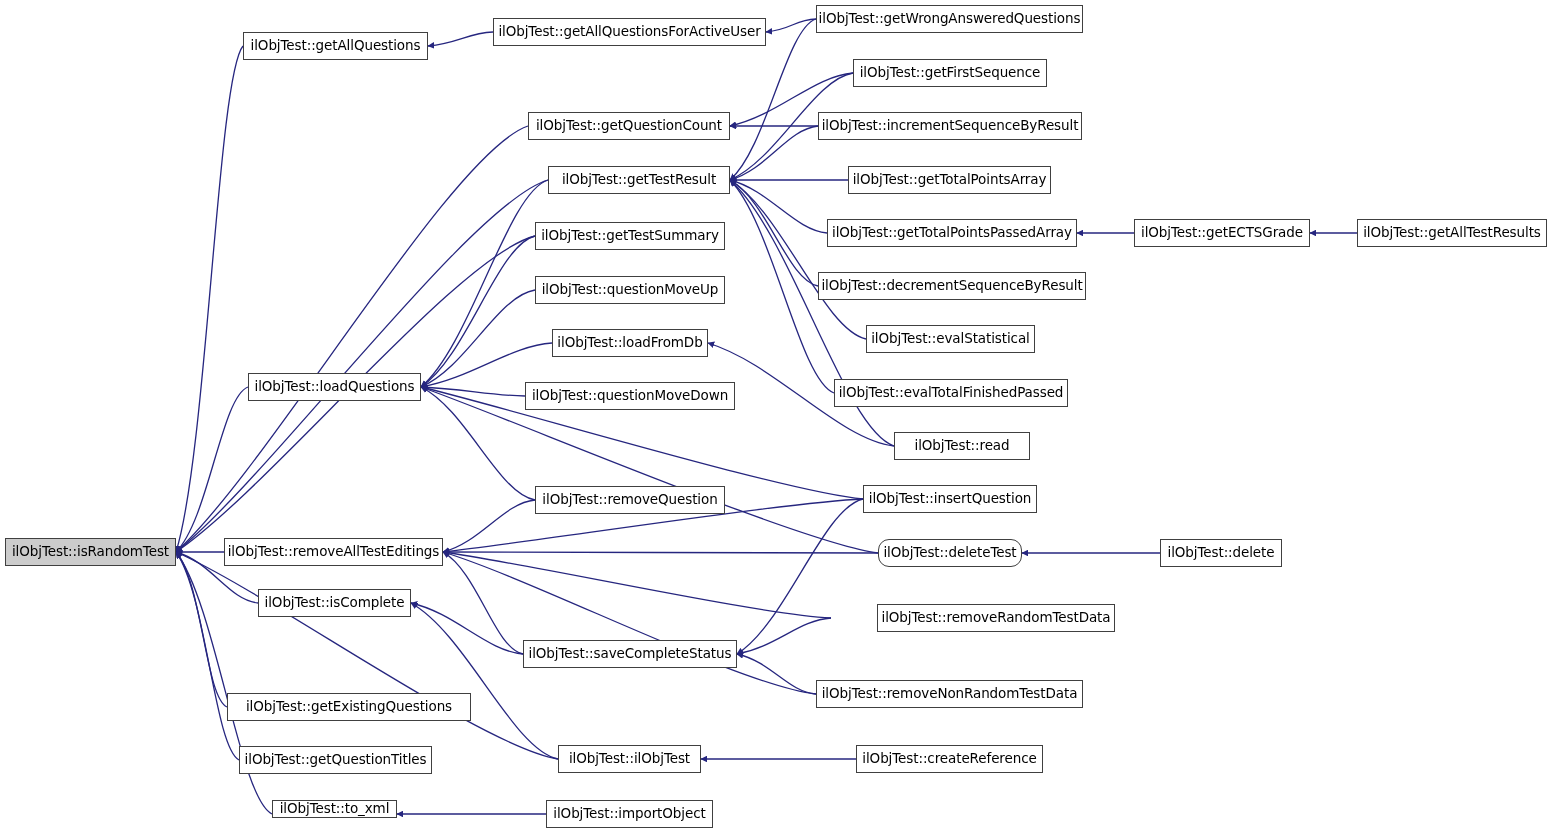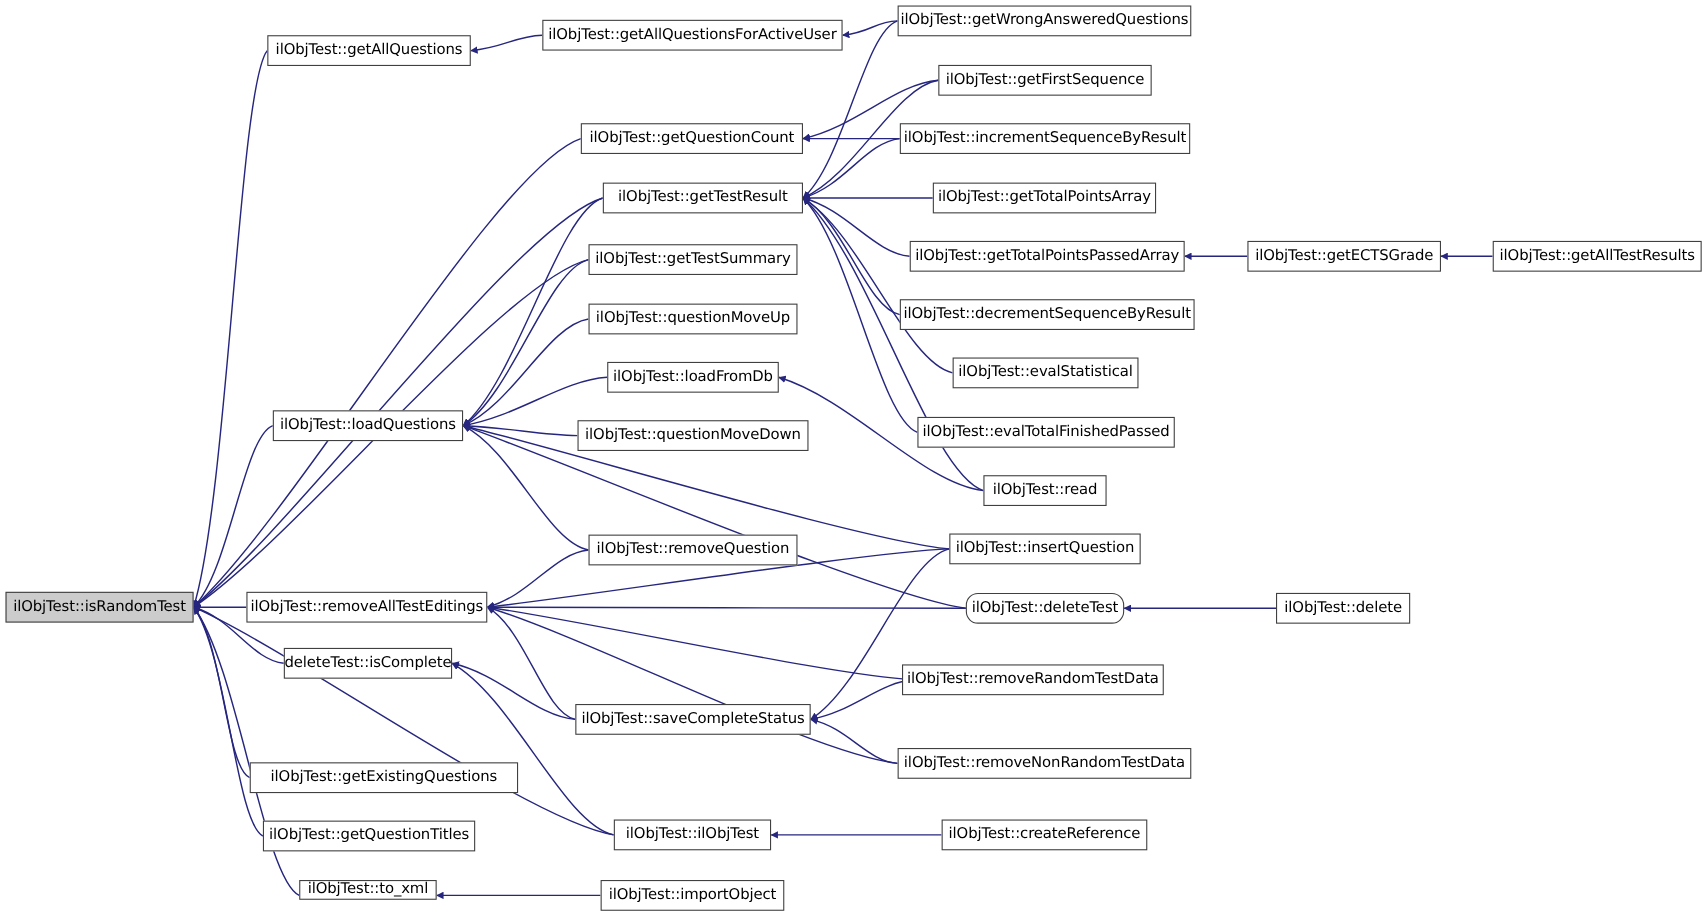--- a/index.html
+++ b/index.html
@@ -157,42 +157,42 @@
       </div>
       <div class="node" style="left: 248px; top: 373px; width: 173px; height: 28px;">
         <span>ilObjTest::loadQuestions</span>
       </div>
       <div class="node" style="left: 525px; top: 382px; width: 210px; height: 28px;">
         <span>ilObjTest::questionMoveDown</span>
       </div>
       <div class="node" style="left: 834px; top: 379px; width: 234px; height: 28px;">
         <span>ilObjTest::evalTotalFinishedPassed</span>
       </div>
-      <div class="node" style="left: 894px; top: 432px; width: 112px; height: 28px;">
+      <div class="node" style="left: 894px; top: 432px; width: 136px; height: 28px;">
         <span>ilObjTest::read</span>
       </div>
       <div class="node" style="left: 535px; top: 486px; width: 190px; height: 28px;">
         <span>ilObjTest::removeQuestion</span>
       </div>
       <div class="node" style="left: 863px; top: 485px; width: 174px; height: 28px;">
         <span>ilObjTest::insertQuestion</span>
       </div>
       <div class="node" style="left: 224px; top: 538px; width: 219px; height: 28px;">
         <span>ilObjTest::removeAllTestEditings</span>
       </div>
       <div class="node" style="left: 878px; top: 539px; width: 144px; height: 28px; border-radius: 11px;">
         <span>ilObjTest::deleteTest</span>
       </div>
       <div class="node" style="left: 1160px; top: 539px; width: 122px; height: 28px;">
         <span>ilObjTest::delete</span>
       </div>
       <div class="node" style="left: 258px; top: 589px; width: 153px; height: 28px;">
-        <span>deleteTest::isComplete</span>
-      </div>
-      <div class="node" style="left: 820px; top: 604px; width: 238px; height: 28px;">
+        <span>ilObjTest::isComplete</span>
+      </div>
+      <div class="node" style="left: 877px; top: 604px; width: 238px; height: 28px;">
         <span>ilObjTest::removeRandomTestData</span>
       </div>
       <div class="node" style="left: 523px; top: 640px; width: 214px; height: 28px;">
         <span>ilObjTest::saveCompleteStatus</span>
       </div>
       <div class="node" style="left: 816px; top: 680px; width: 267px; height: 28px;">
         <span>ilObjTest::removeNonRandomTestData</span>
       </div>
       <div class="node" style="left: 227px; top: 693px; width: 244px; height: 28px;">
         <span>ilObjTest::getExistingQuestions</span>

